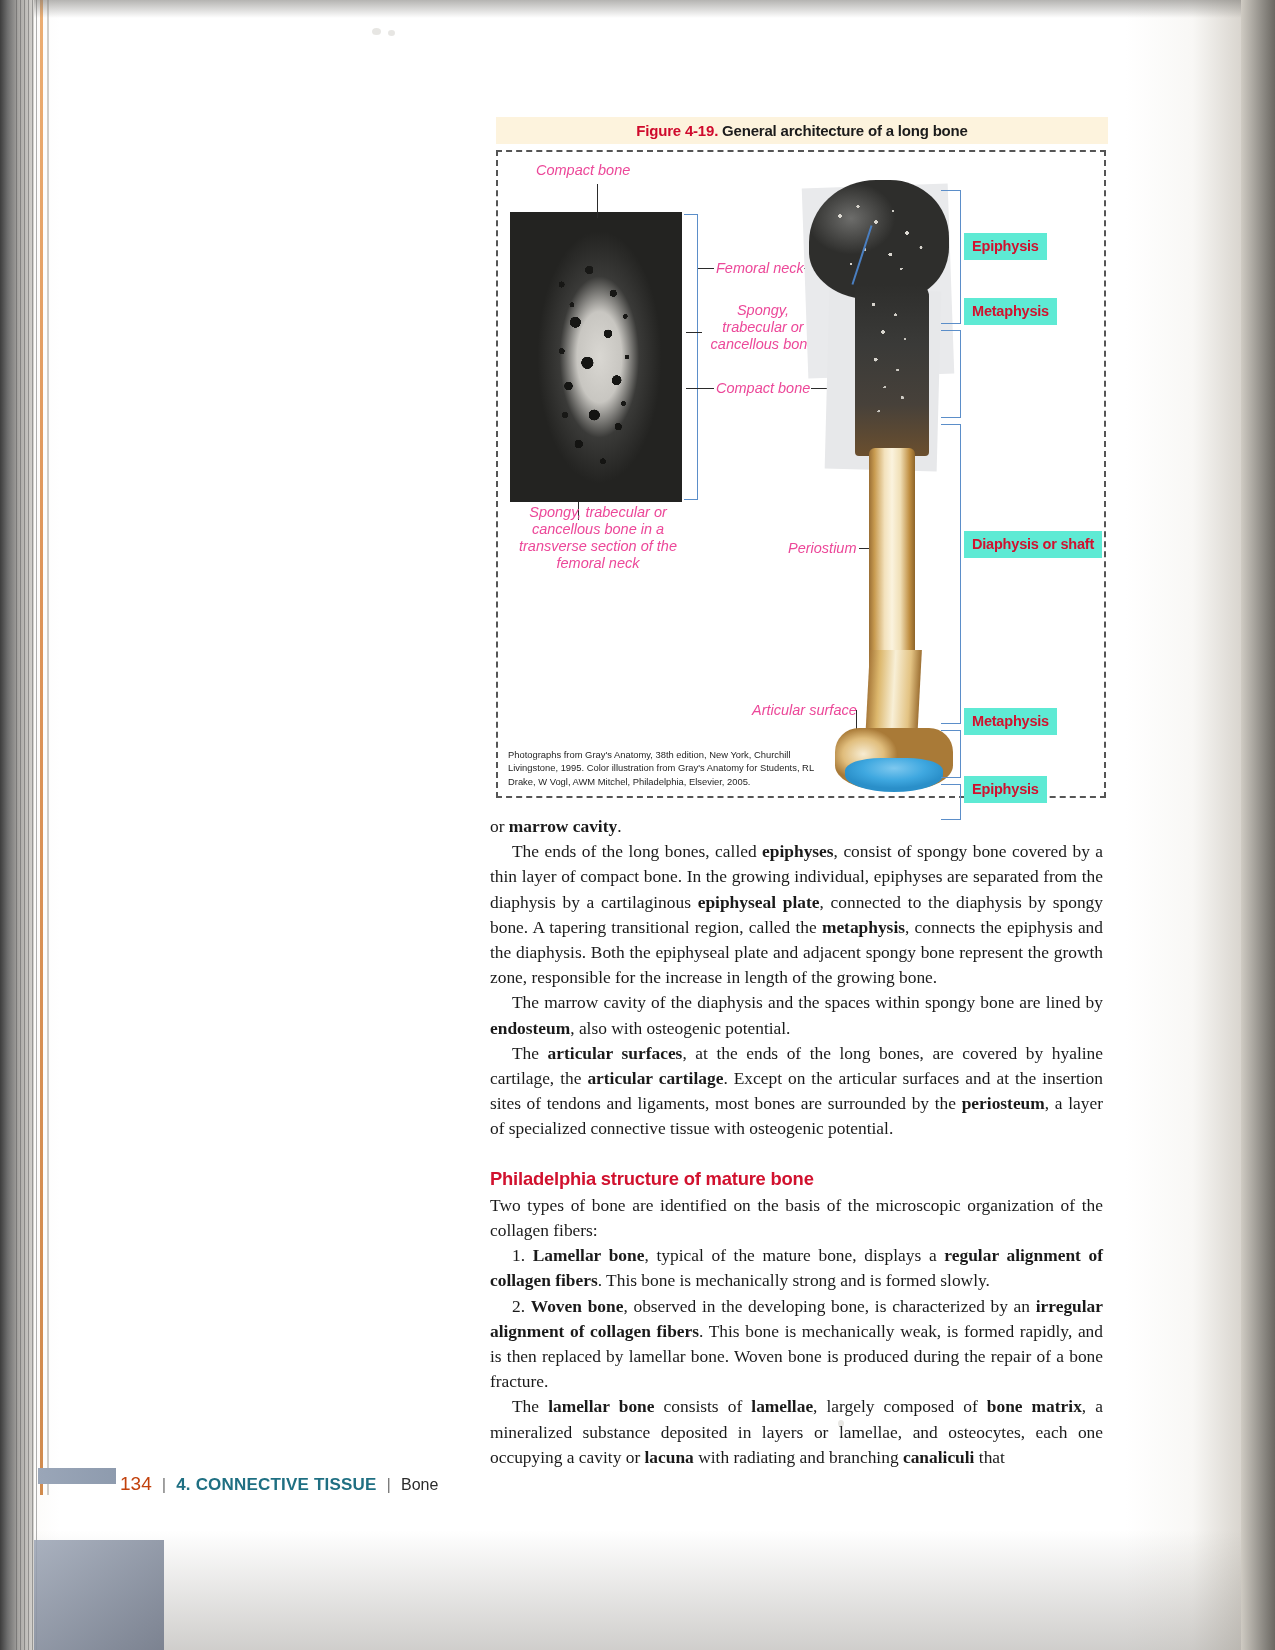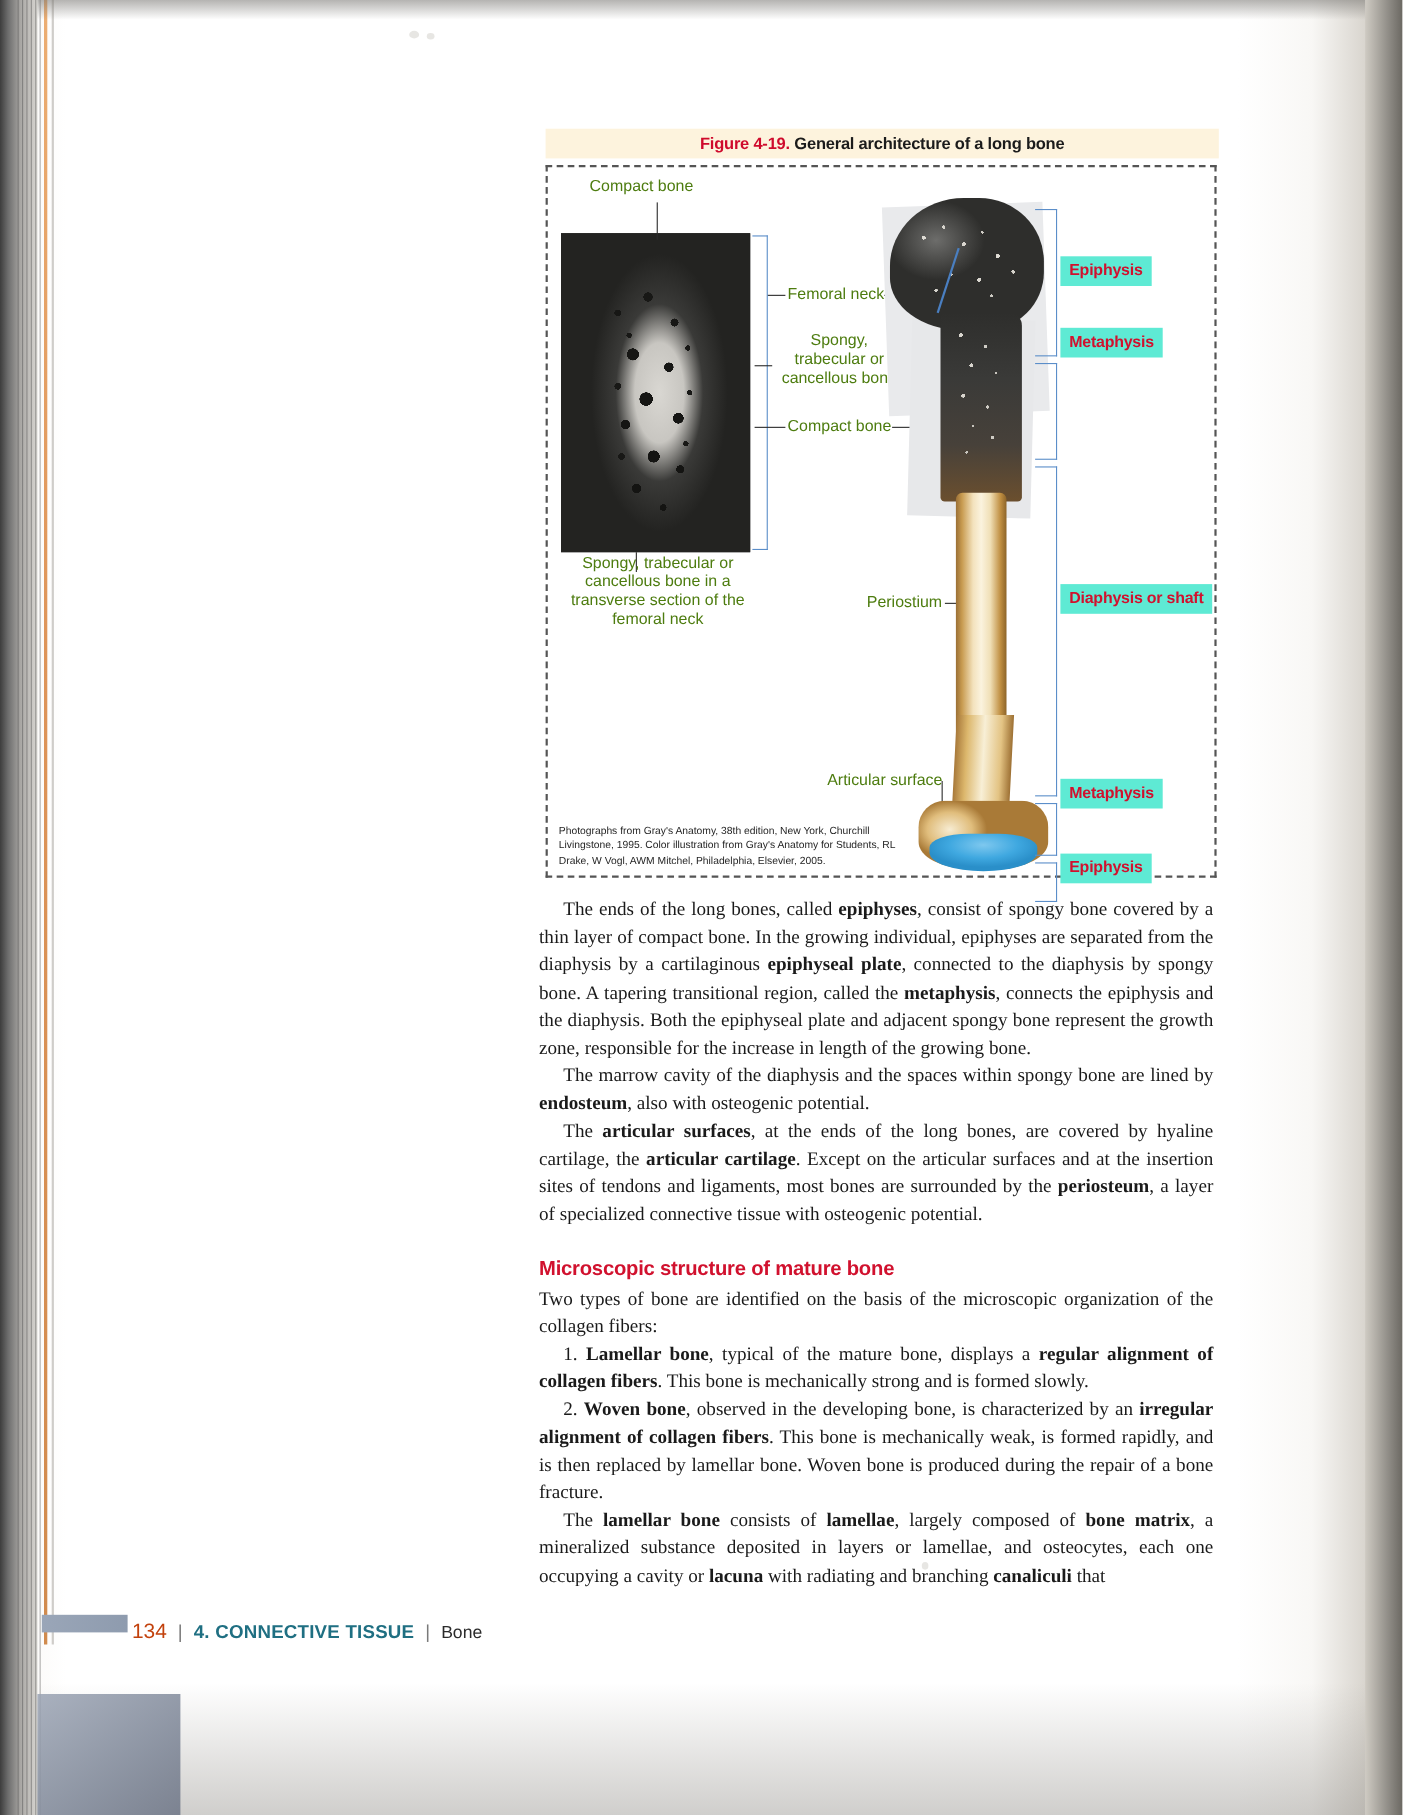--- a/index.html
+++ b/index.html
@@ -213,23 +213,24 @@
     font-weight:bold;font-size:14.5px;
     padding:5px 8px 6px 8px;
     white-space:nowrap;
     letter-spacing:-.2px;
   }
 
   
   .lead{
     position:absolute;
     font-family:"Liberation Sans", sans-serif;
-    font-size:14.5px;color:#4d7c0f;
+    font-size:14.5px;color:#ec4899;
     line-height:1.18;
     white-space:nowrap;
+    font-style:italic;
   }
   .lead.multi{white-space:normal;text-align:center;}
   .rule{position:absolute;background:#2b2b2b;}
 
   .fig-credit{
     position:absolute;left:10px;bottom:8px;width:330px;
     font-family:"Liberation Sans", sans-serif;
     font-size:9.4px;color:#1f1f1f;line-height:1.42;
   }
 
@@ -366,34 +367,35 @@
     <div class="region-label" style="left:466px;top:379px;">Diaphysis or shaft</div>
     <div class="region-label" style="left:466px;top:556px;">Metaphysis</div>
     <div class="region-label" style="left:466px;top:624px;">Epiphysis</div>
 
     <div class="fig-credit">Photographs from Gray's Anatomy, 38th edition, New York, Churchill Livingstone, 1995. Color illustration from Gray's Anatomy for Students, RL Drake, W Vogl, AWM Mitchel, Philadelphia, Elsevier, 2005.</div>
   </div>
 </div>
 
 <div id="bodytext">
 
+  <p>or <b>marrow cavity</b>.</p>
 
   <p class="ind">
     <span>The ends of the long bones, called </span><b>epiphyses</b><span>, consist of spongy bone covered by a thin layer of compact bone. In the growing individual, epiphyses are separated from the diaphysis by a cartilaginous </span><b>epiphyseal plate</b><span>, connected to the diaphysis by spongy bone. A tapering transitional region, called the </span><b>metaphysis</b><span>, connects the epiphysis and the diaphysis. Both the epiphyseal plate and adjacent spongy bone represent the growth zone, responsible for  the increase in length of the growing bone.</span>
   </p>
 
   <p class="ind">
     <span>The marrow cavity of the diaphysis and the spaces within spongy bone are lined by </span><b>endosteum</b><span>, also with osteogenic potential.</span>
   </p>
 
   <p class="ind">
     <span>The </span><b>articular surfaces</b><span>, at the ends of the long bones, are covered by hyaline cartilage, the </span><b>articular cartilage</b><span>. Except on the articular surfaces and at the insertion sites of tendons and ligaments, most bones are surrounded by the </span><b>periosteum</b><span>, a layer of specialized connective tissue with osteogenic potential.</span>
   </p>
 
-  <h2 class="section">Microscopic structure of mature bone</h2>
+  <h2 class="section">Philadelphia structure of mature bone</h2>
 
   <p>Two types of bone are identified on the basis of the microscopic organization of the collagen fibers:</p>
 
   <p class="ind">
     <span>1. </span><b>Lamellar bone</b><span>, typical of the mature bone, displays a </span><b>regular alignment of collagen fibers</b><span>. This bone is mechanically strong and is formed slowly.</span>
   </p>
 
   <p class="ind">
     <span>2. </span><b>Woven bone</b><span>, observed in the developing bone, is characterized by an </span><b>irregular alignment of collagen fibers</b><span>. This bone is mechanically weak, is formed rapidly, and is then replaced by lamellar bone. Woven bone is produced during the repair of a bone fracture.</span>
   </p>

